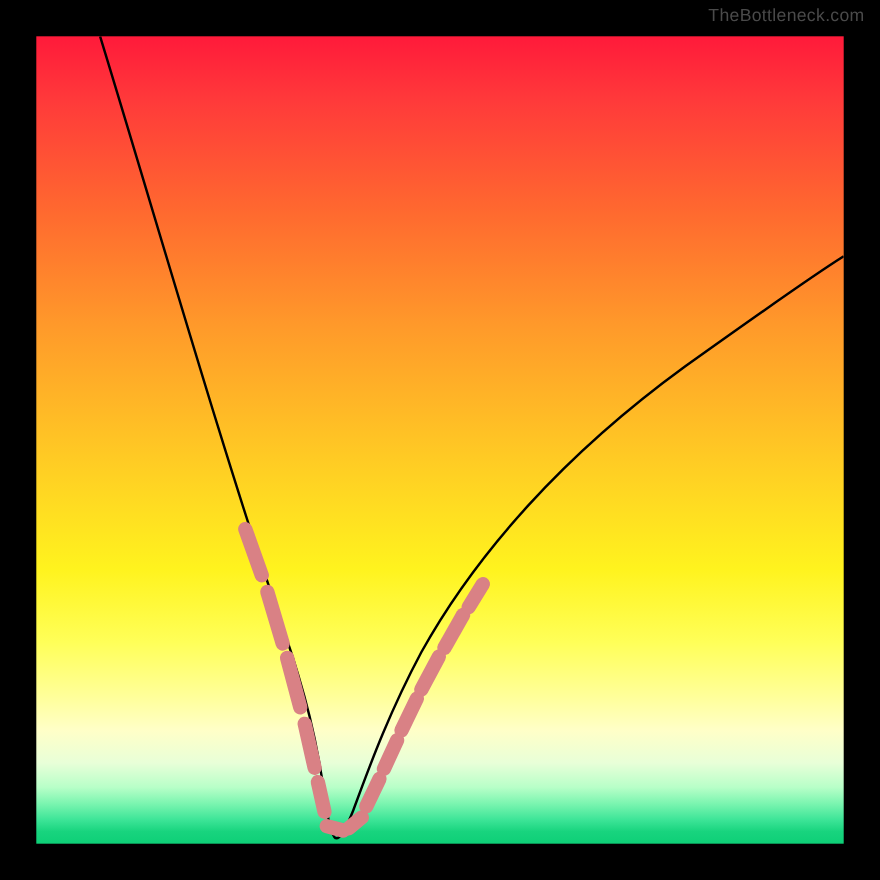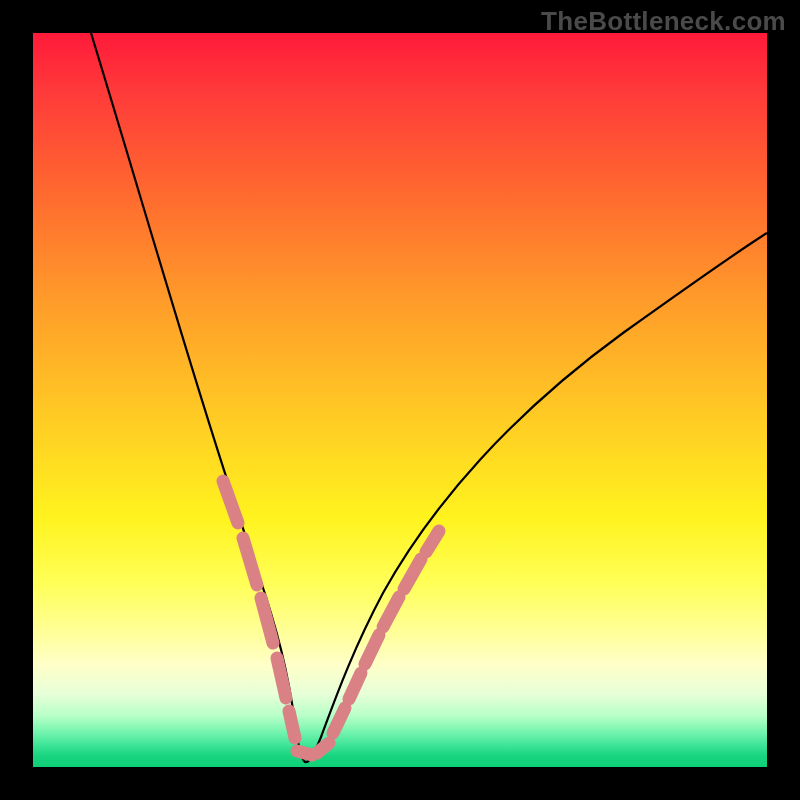--- a/index.html
+++ b/index.html
@@ -37,22 +37,22 @@
       #7cf5b0 95%,
       #3ee598 97%,
       #18d47e 98.5%,
       #0ecf77 100%
     );
   }
   .watermark {
     position: absolute;
     top: 6px;
     right: 14px;
-    font-size: 26px;
-    font-weight: bold;
+    font-size: 16px;
+    font-weight: normal;
     color: #4a4a4a;
     letter-spacing: 0.3px;
   }
   svg.curve {
     position: absolute;
     left: 0;
     top: 0;
     width: 734px;
     height: 734px;
   }

